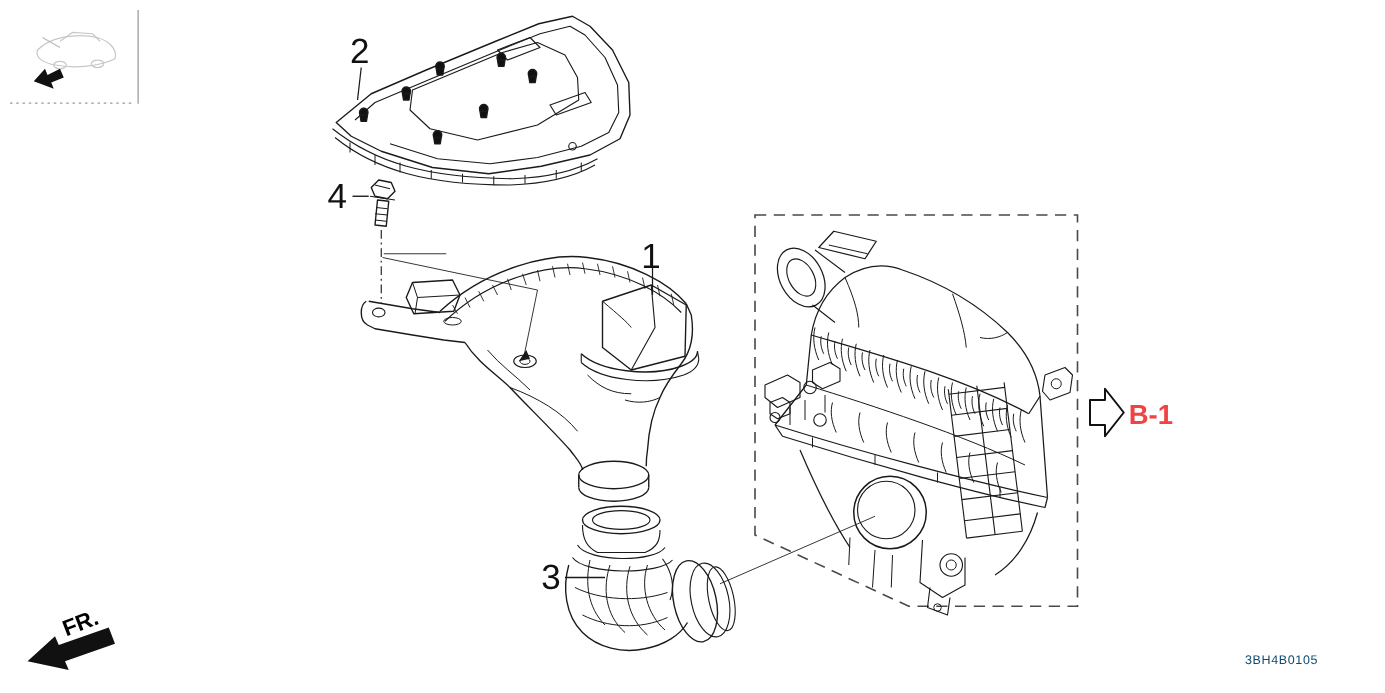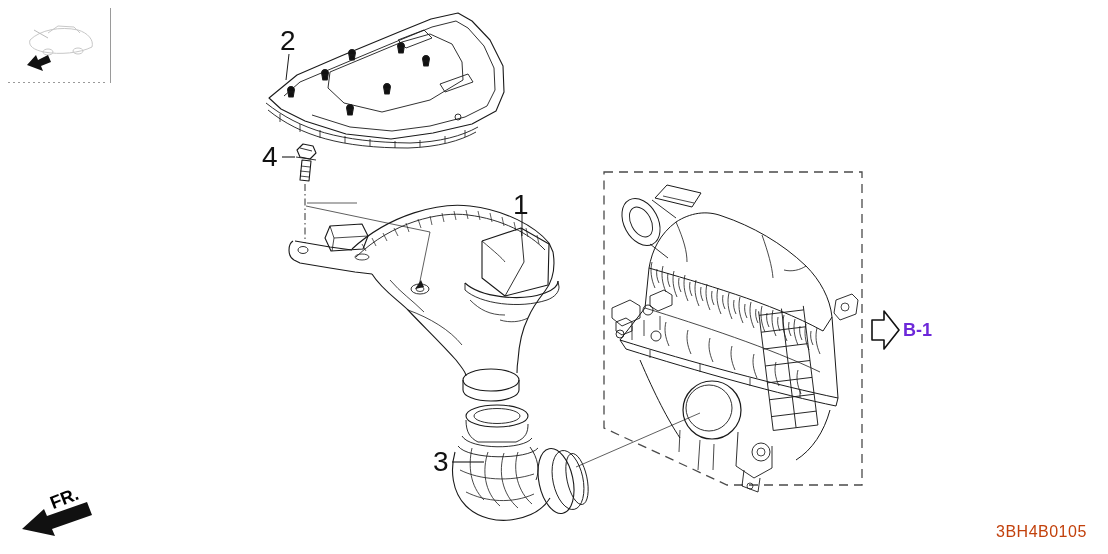--- a/index.html
+++ b/index.html
@@ -1,23 +1,23 @@
 <!DOCTYPE html>
 <html><head>
 <meta charset="utf-8">
 <style>
   html,body{margin:0;padding:0;background:#fff;}
   .stage{position:relative;width:1108px;height:554px;background:#ffffff;overflow:hidden;
          font-family:"Liberation Sans",sans-serif;}
   .stage svg{position:absolute;left:0;top:0;}
   .callout{position:absolute;font-size:28px;line-height:1;color:#111;letter-spacing:0;}
-  .ref-label{position:absolute;font-size:18px;font-weight:bold;color:#6d28d9;line-height:1;}
+  .ref-label{position:absolute;font-size:22px;font-weight:bold;color:#ef4444;line-height:1;}
   .fr-label{position:absolute;font-size:18px;font-weight:bold;color:#000;line-height:1;
             transform:rotate(-21deg);transform-origin:left bottom;}
-  .diagram-code{position:absolute;font-size:16px;color:#c2410c;letter-spacing:0.5px;line-height:1;}
+  .diagram-code{position:absolute;font-size:10px;color:#0c4a6e;letter-spacing:0.5px;line-height:1;}
 </style>
 </head>
 <body>
 
 <div class="stage">
 
 <svg width="1108" height="554" viewBox="0 0 1108 554">
   <defs>
     <g id="clip">
       <circle r="3.4" fill="#111"></circle>

